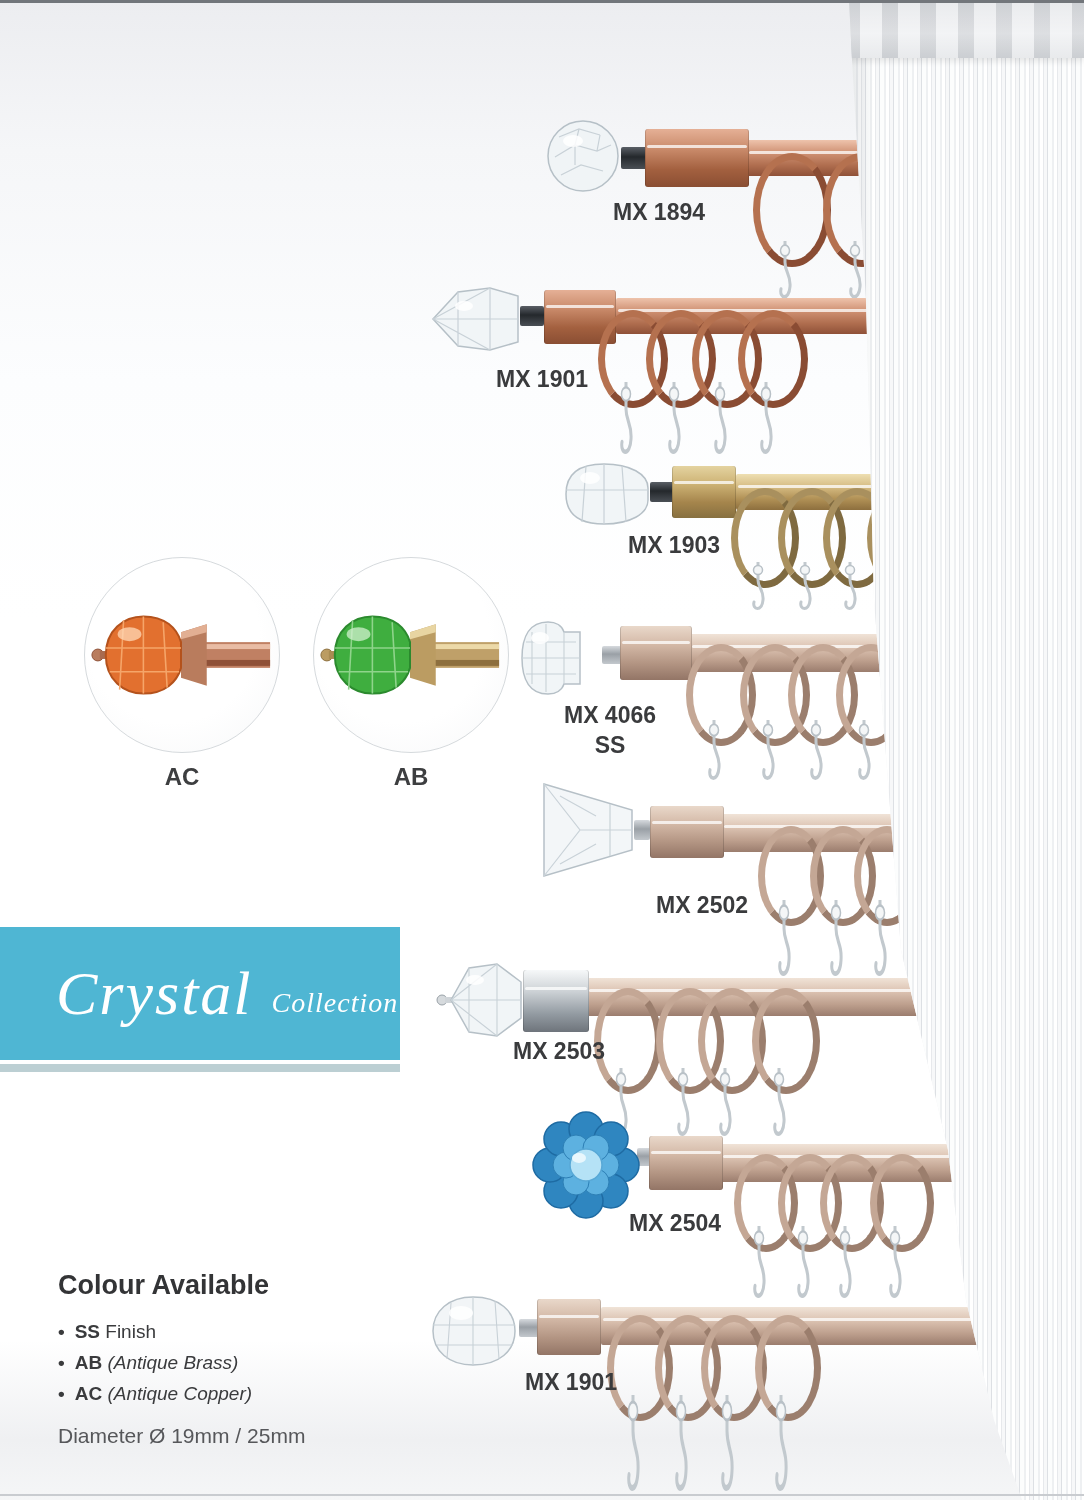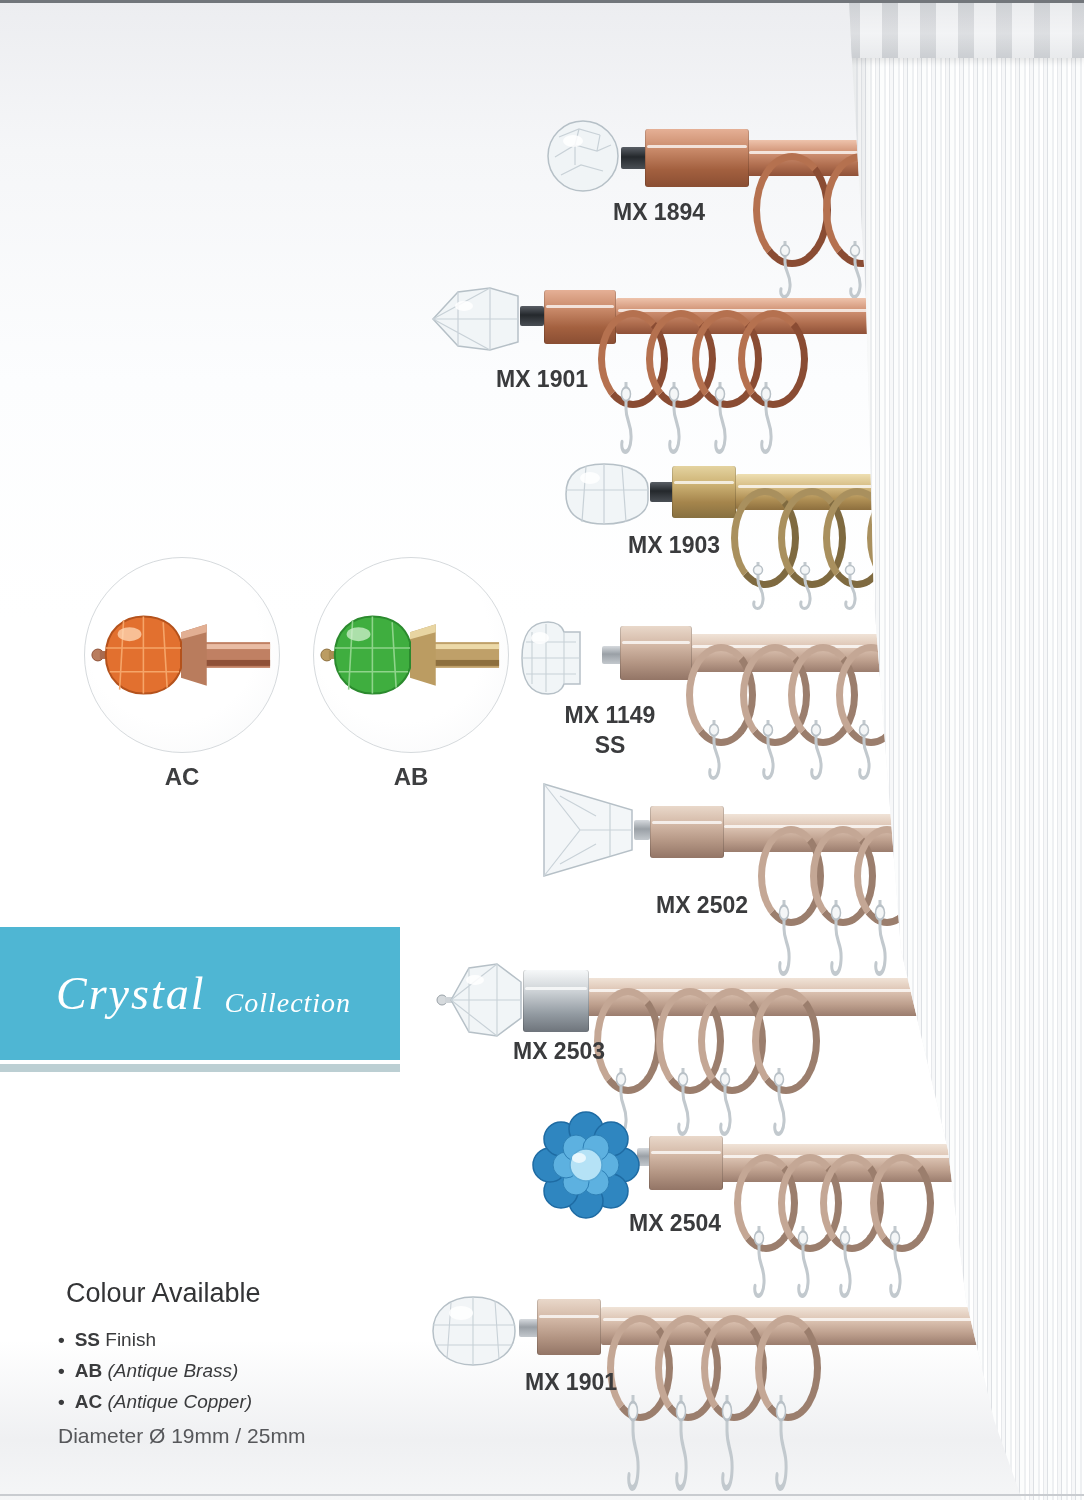--- a/index.html
+++ b/index.html
@@ -18,21 +18,21 @@
       linear-gradient(180deg,#eceef0 0,#f5f6f7 120px,#f1f2f4 100%);}
   .curtain-header{position:absolute;top:3px;left:0;right:0;height:55px;
     background:
       repeating-linear-gradient(90deg,rgba(0,0,0,.05) 0 16px,rgba(255,255,255,.45) 16px 38px),
       linear-gradient(180deg,#d9dce0,#e9ebee 55%,#d6d9dd);
     box-shadow:0 3px 7px rgba(0,0,0,.10);}
 
   
   .banner{position:absolute;left:0;top:927px;width:400px;height:133px;background:#4fb6d3;z-index:20;
     display:flex;align-items:center;padding-left:56px;box-sizing:border-box;color:#fff;}
-  .banner .t1{font-family:"Liberation Serif",serif;font-style:italic;font-weight:400;font-size:46px;letter-spacing:2px;}
+  .banner .t1{font-family:"Liberation Serif",serif;font-style:italic;font-weight:400;font-size:62px;letter-spacing:2px;}
   .banner .t2{font-family:"Liberation Serif",serif;font-style:italic;font-weight:400;font-size:28px;margin-left:19px;padding-top:18px;letter-spacing:1px;}
   .banner-shadow{position:absolute;left:0;top:1064px;width:400px;height:8px;background:#bccfd3;z-index:19;}
 
   
   .swatch{position:absolute;width:196px;height:240px;z-index:15;}
   .swatch .circ{position:absolute;top:0;left:0;width:194px;height:194px;border-radius:50%;
     border:1px solid #d6dadd;background:radial-gradient(circle at 45% 40%,#ffffff 55%,#f6f7f8);}
   .swatch svg{position:absolute;top:0;left:0;}
   .swatch-label{position:absolute;top:206px;width:196px;text-align:center;font-weight:bold;font-size:24px;color:#3d3e40;}
 
@@ -44,21 +44,21 @@
   .neck.silver{background:linear-gradient(180deg,#d6dade,#9aa0a6 45%,#c3c8cd);}
   .fer{position:absolute;z-index:2;border-radius:3px;box-shadow:inset 1px 0 0 rgba(0,0,0,.15),inset -1px 0 0 rgba(0,0,0,.15);}
   .rod{position:absolute;z-index:1;border-radius:2px 3px 3px 2px;}
   .shine{position:absolute;left:2px;right:2px;height:3px;background:rgba(255,255,255,.75);border-radius:2px;}
   .ring{position:absolute;z-index:4;border-radius:50%;background:transparent;}
   .hook{position:absolute;z-index:4;}
   .plabel,.psub{position:absolute;z-index:5;font-weight:bold;font-size:23px;color:#3a3b3d;transform:translateX(-50%);white-space:nowrap;}
 
   
   .colour{position:absolute;left:58px;top:1270px;z-index:20;color:#3a3b3d;}
-  .colour h2{margin:8px;font-size:27px;font-weight:normal;color:#333436;}
+  .colour h2{margin:0;font-size:27px;font-weight:bold;color:#333436;}
   .colour ul{list-style:none;margin:20px 0 0 0;padding:0;font-size:19px;}
   .colour li{margin:0 0 9px 0;}
   .colour li::before{content:"\2022";font-weight:bold;margin-right:10px;}
   .colour li .code{font-weight:bold;}
   .colour li:nth-child(2) .desc,.colour li:nth-child(3) .desc{font-style:italic;}
   .diameter{position:absolute;left:58px;top:1424px;z-index:20;font-size:21px;color:#56575a;}
 </style>
 </head>
 <body>
 
@@ -193,21 +193,21 @@
         <div class="ring" style="left:270px;top:34px;width:56px;height:88px;border:7px solid #c4a795;border-bottom-color:#9b7e6d;border-right-color:#9b7e6d"></div>
         <div class="hook" style="left:288px;top:110px"><svg viewBox="0 0 20 60" preserveAspectRatio="none" width="20" height="75">
             <path d="M10 0 L10 18 C10 26 16 28 15 38 C14 50 4 48 6 40" fill="none" stroke="#c2c9ce" stroke-width="3" stroke-linecap="round"></path>
             <circle cx="10" cy="8" r="4.5" fill="#f4f6f7" stroke="#b9c1c7" stroke-width="1.5"></circle>
           </svg></div>
         <div class="ring" style="left:318px;top:34px;width:56px;height:88px;border:7px solid #c4a795;border-bottom-color:#9b7e6d;border-right-color:#9b7e6d"></div>
         <div class="hook" style="left:336px;top:110px"><svg viewBox="0 0 20 60" preserveAspectRatio="none" width="20" height="75">
             <path d="M10 0 L10 18 C10 26 16 28 15 38 C14 50 4 48 6 40" fill="none" stroke="#c2c9ce" stroke-width="3" stroke-linecap="round"></path>
             <circle cx="10" cy="8" r="4.5" fill="#f4f6f7" stroke="#b9c1c7" stroke-width="1.5"></circle>
           </svg></div>
-        <div class="plabel" style="left:92px;top:92px">MX 1149</div>
+        <div class="plabel" style="left:92px;top:92px">MX 4066</div>
         <div class="psub" style="left:92px;top:122px">SS</div>
       </div>
       <div class="prow" style="left: 540px; top: 780px; width: 620px; height: 240px;">
         <div class="fin" style="left:0;top:0px"><svg viewBox="0 0 96 100" width="96" height="100">
             <polygon points="4,4 92,30 92,70 4,96" fill="#f3f6f8" stroke="#b6c0c7" stroke-width="1.5"></polygon>
             <path d="M4 4 L40 50 L4 96 M40 50 L92 50 M20 16 L56 36 M20 84 L56 64 M70 24 L70 76" stroke="#c9d2d8" stroke-width="1.2" fill="none"></path>
           </svg></div>
         <div class="neck silver" style="left:94px;top:40px;width:16px;height:20px"></div>
         <div class="fer" style="left:110px;top:26px;width:74px;height:52px;background:linear-gradient(180deg,#e9d8ca 0%,#d3b8a6 35%,#b29482 70%,#937566 100%)">
           <div class="shine" style="top:15px"></div>

